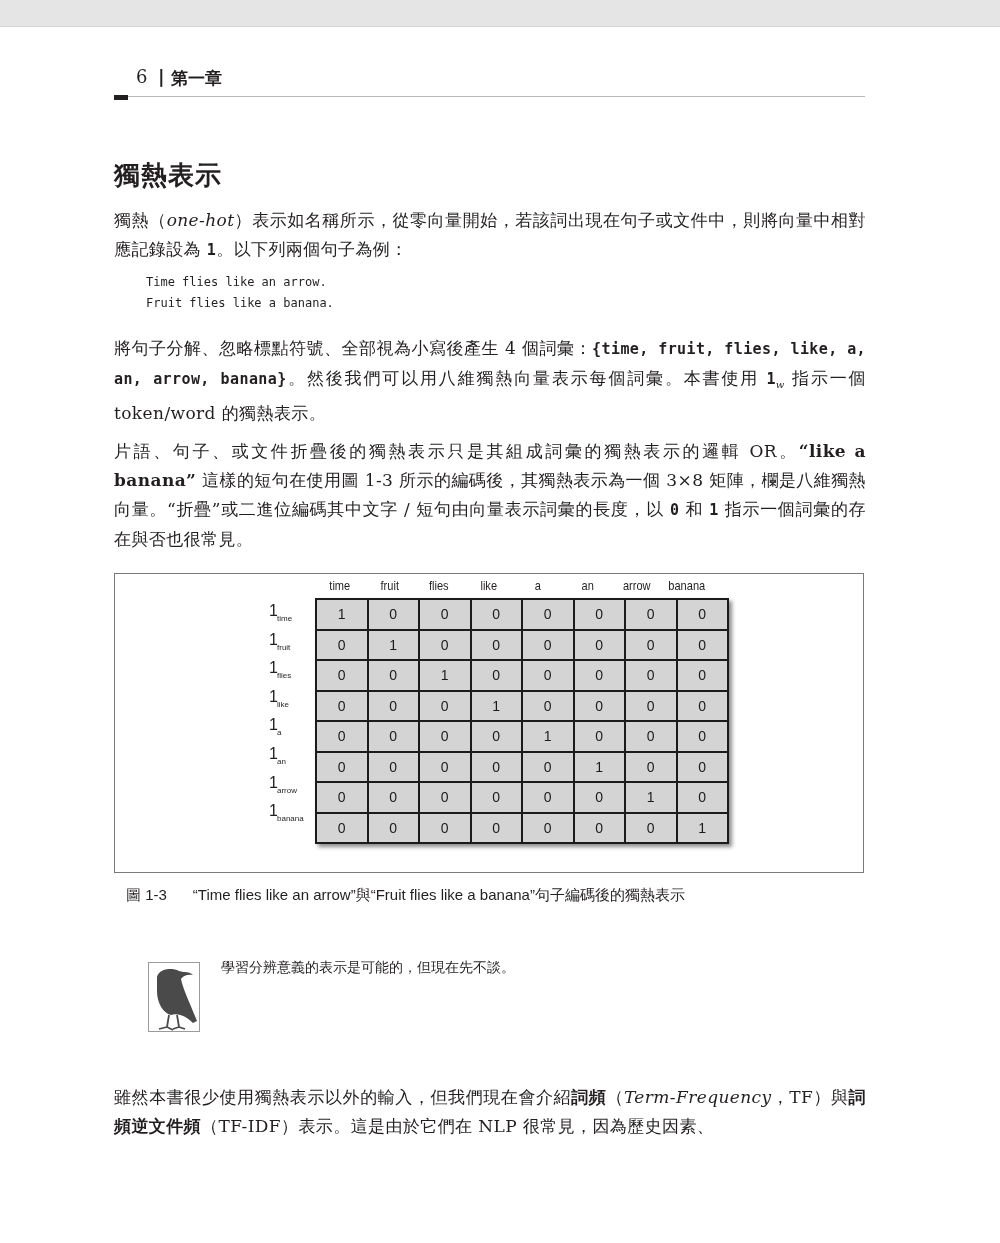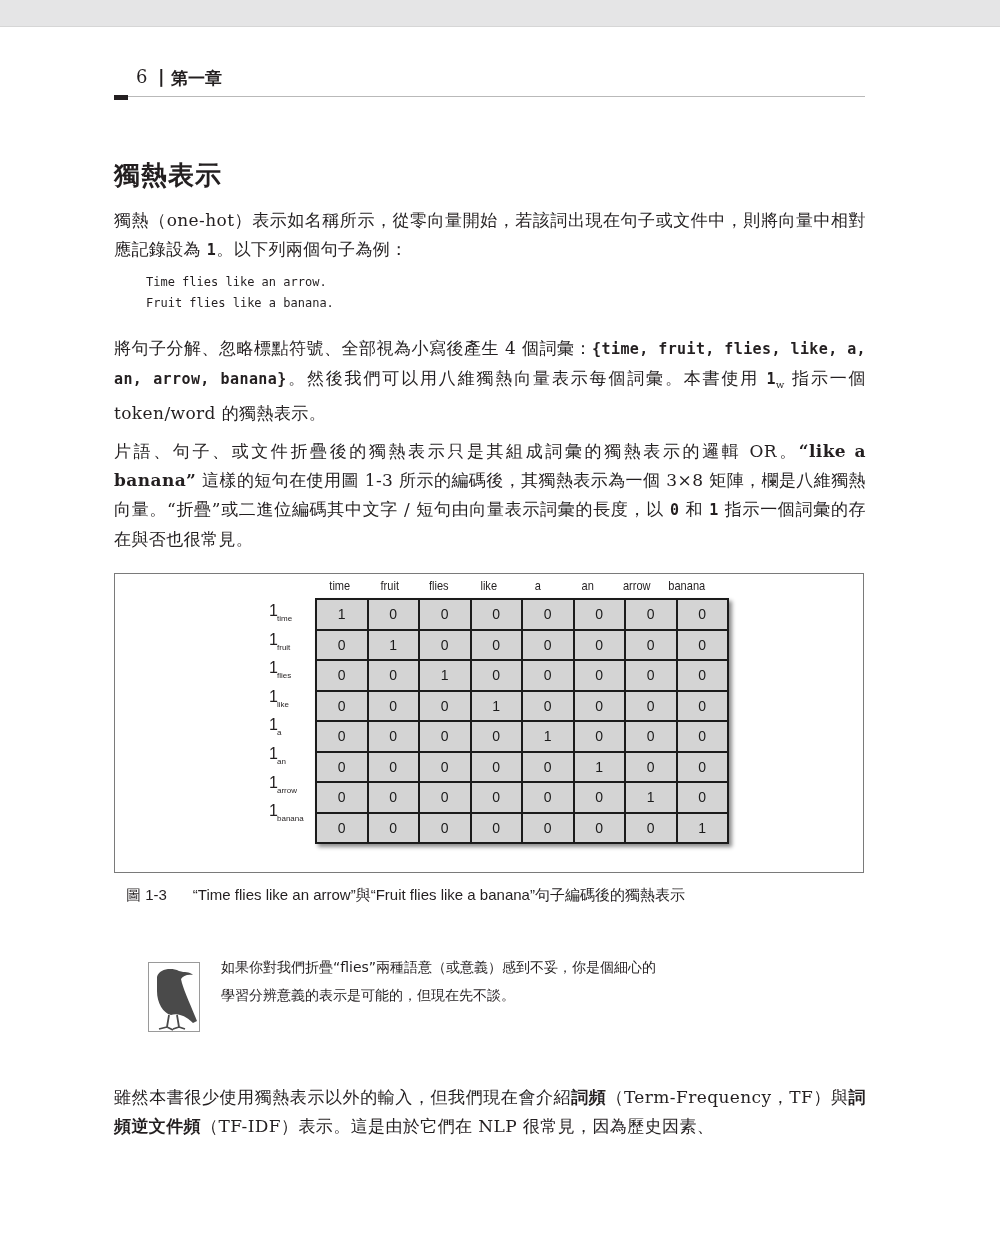--- a/index.html
+++ b/index.html
@@ -9,21 +9,21 @@
     }
     .topbar { position: absolute; left: 0; top: 0; width: 1000px; height: 26px; background: #e5e5e6; border-bottom: 1px solid #d6d6d6; }
     .running-head { position: absolute; left: 114px; top: 66px; width: 751px; height: 30px; border-bottom: 1px solid #b9b9b9; }
     .head-mark { position: absolute; left: 0; bottom: -4px; width: 14px; height: 5px; background: #231f20; }
     .page-num { position: absolute; left: 22px; top: 0; font-family: "DejaVu Serif", serif; font-size: 18px; }
     .head-sep { position: absolute; left: 44px; top: 0; font-size: 18px; font-weight: bold; font-family: "DejaVu Sans", sans-serif; }
     .chapter { position: absolute; left: 57px; top: 1px; font-size: 17px; font-weight: bold; font-family: "DejaVu Sans", sans-serif; }
     .section-title { position: absolute; left: 114px; top: 158px; font-family: "DejaVu Sans", sans-serif; font-size: 26px; font-weight: bold; letter-spacing: 1px; text-align: center; }
     .para { position: absolute; left: 114px; width: 752px; font-size: 17px; line-height: 29px; text-align: justify; letter-spacing: 0.4px; }
     .bold-mono { font-family: "DejaVu Sans Mono", monospace; font-weight: bold; font-size: 15px; }
-    .it { }
+    .it { font-style: italic; }
     .b { font-weight: bold; }
     .code-block { position: absolute; left: 146px; top: 272px; font-family: "DejaVu Sans Mono", monospace; font-size: 12px; line-height: 21px; white-space: pre; }
     .figure-box { position: absolute; left: 114px; top: 573px; width: 750px; height: 300px; border: 1px solid #7a7a7a; box-sizing: border-box; padding-left: 16px; }
     .col-headers { position: absolute; left: 200px; top: 4px; display: flex; }
     .col-header { width: 49.5px; text-align: center; font-family: "Liberation Sans", sans-serif; font-size: 13px; transform: scaleX(0.85); }
     .grid { position: absolute; left: 200px; top: 24px; border: 2px solid #1b1b1b; display: grid; grid-template-columns: repeat(8, 49.5px); grid-auto-rows: 28.5px; box-shadow: 3px 3px 4px rgba(0,0,0,0.45); background: #1b1b1b; gap: 2px; }
     .cell { background: #d4d4d4; display: flex; align-items: center; justify-content: center; font-family: "Liberation Sans", sans-serif; font-size: 14px; color: #1b1b1b; }
     .row-labels { position: absolute; left: 150px; top: 26px; }
     .row-label { height: 28.6px; position: relative; font-family: "Liberation Sans", sans-serif; font-size: 16px; }
     .row-label .one { position: absolute; left: 4px; top: 2px; }
@@ -178,19 +178,18 @@
   <span class="fig-num">圖 1-3</span><span>“Time flies like an arrow”與“Fruit flies like a banana”句子編碼後的獨熱表示</span>
 </div>
 
 <div class="note-icon">
   <svg width="50" height="68" viewBox="0 0 50 68">
     <path d="M8 14 C10 6, 22 4, 30 8 C36 10, 40 8, 44 12 C38 11, 34 13, 32 16 C34 26, 40 38, 48 58 L44 60 C36 52, 28 50, 22 52 C14 50, 8 40, 8 28 Z" fill="#4a4a4a"></path>
     <path d="M20 52 L18 64 M18 64 L10 66 M18 64 L24 67 M28 52 L30 64 M30 64 L24 66 M30 64 L36 66" stroke="#4a4a4a" stroke-width="1.8" fill="none"></path>
   </svg>
 </div>
 <div class="note-text">
-  <div>如果你對我們折疊“flies”兩種語意（或意義）感到不妥，你是個細心的</div>
   <div>學習分辨意義的表示是可能的，但現在先不談。</div>
 </div>
 
 <p class="para" style="top:1083px;margin:0">
   <span>雖然本書很少使用獨熱表示以外的輸入，但我們現在會介紹</span><span class="b">詞頻</span><span>（</span><span class="it">Term-Frequency</span><span>，TF）與</span><span class="b">詞頻逆文件頻</span><span>（TF-IDF）表示。這是由於它們在 NLP 很常見，因為歷史因素、</span>
 </p>
 
 </body></html>

